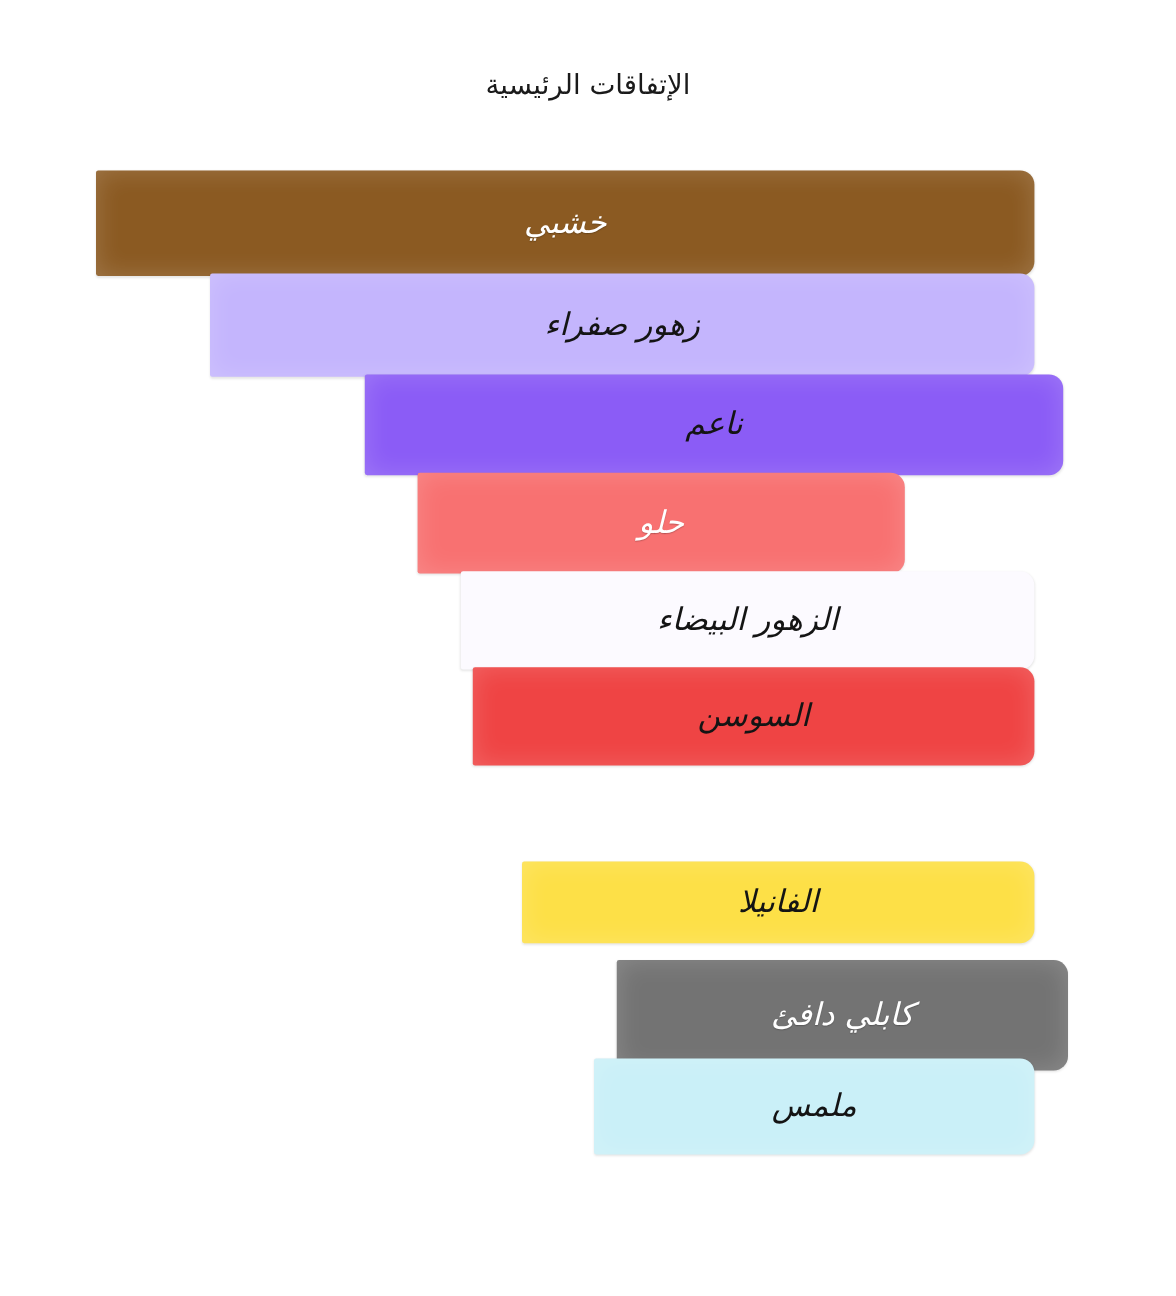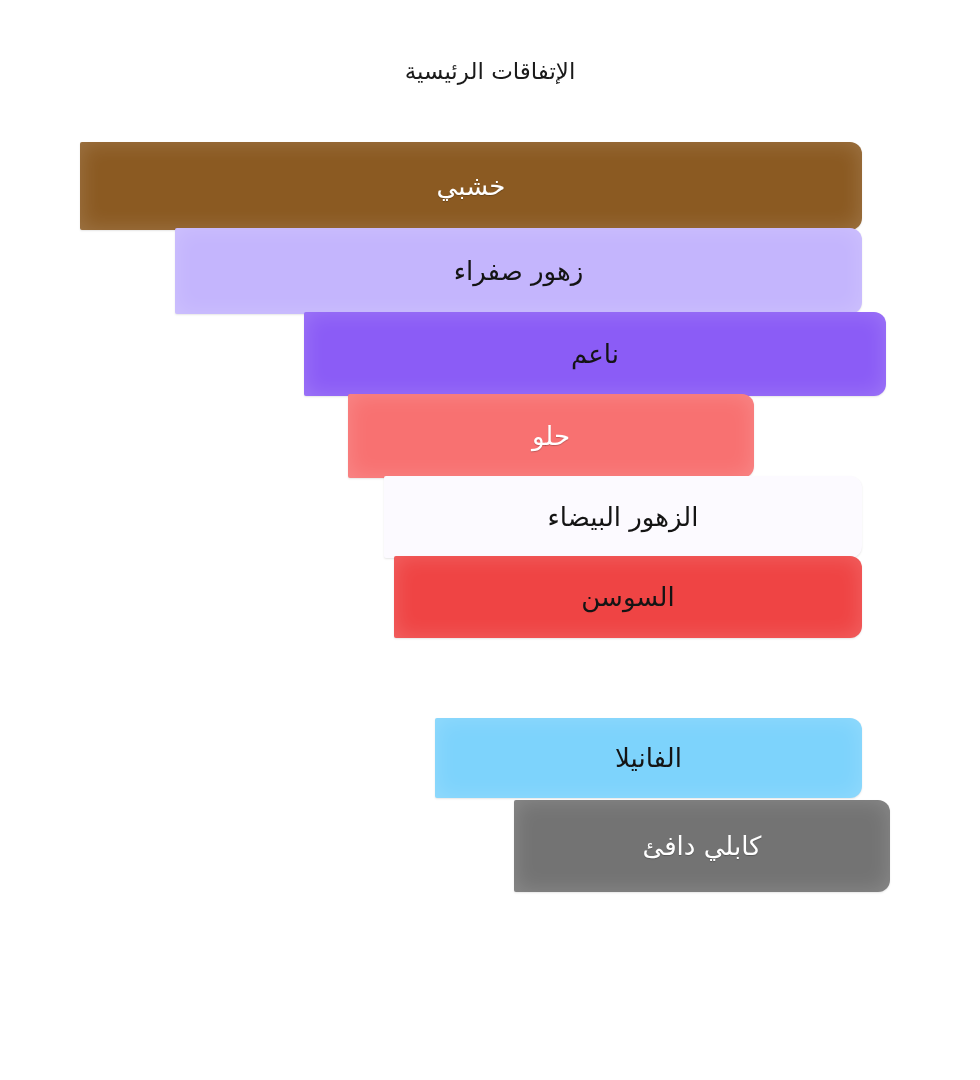--- a/index.html
+++ b/index.html
@@ -42,20 +42,21 @@
   }
   .bar {
     position: absolute;
     box-sizing: border-box;
     display: flex;
     align-items: center;
     justify-content: center;
     direction: rtl;
     border-radius: 2px 12px 12px 2px;
     box-shadow: 0 1px 2px rgba(0,0,0,0.10), inset 0 0 22px rgba(255,255,255,0.18);
+    font-style: italic;
   }
   .bar-label {
     font-size: 26px;
     font-weight: 400;
     direction: rtl;
     white-space: nowrap;
     font-family: "DejaVu Sans", "Liberation Sans", sans-serif;
     line-height: 1;
   }
   .bar-label.dark {
@@ -85,21 +86,24 @@
       </div>
       <div class="bar" style="left: 348px; top: 394px; width: 406px; height: 84px; background: rgb(248, 113, 113);">
         <span class="bar-label light">حلو</span>
       </div>
       <div class="bar" style="left: 384px; top: 476px; width: 478px; height: 82px; background: rgb(252, 250, 255);">
         <span class="bar-label dark">الزهور البيضاء</span>
       </div>
       <div class="bar" style="left: 394px; top: 556px; width: 468px; height: 82px; background: #ef4444;">
         <span class="bar-label dark">السوسن</span>
       </div>
-      <div class="bar" style="left: 435px; top: 718px; width: 427px; height: 80px; background: #7dd3fc;">
+      <div class="bar" style="left: 435px; top: 718px; width: 427px; height: 68px; background: #fde047;">
         <span class="bar-label dark">الفانيلا</span>
       </div>
       <div class="bar" style="left: 514px; top: 800px; width: 376px; height: 92px; background: #737373;">
         <span class="bar-label light">كابلي دافئ</span>
+      </div>
+      <div class="bar" style="left: 495px; top: 882px; width: 367px; height: 80px; background: rgb(202, 240, 248);">
+        <span class="bar-label dark">ملمس</span>
       </div>
     </div>
 
 </div>
 
 </body></html>

